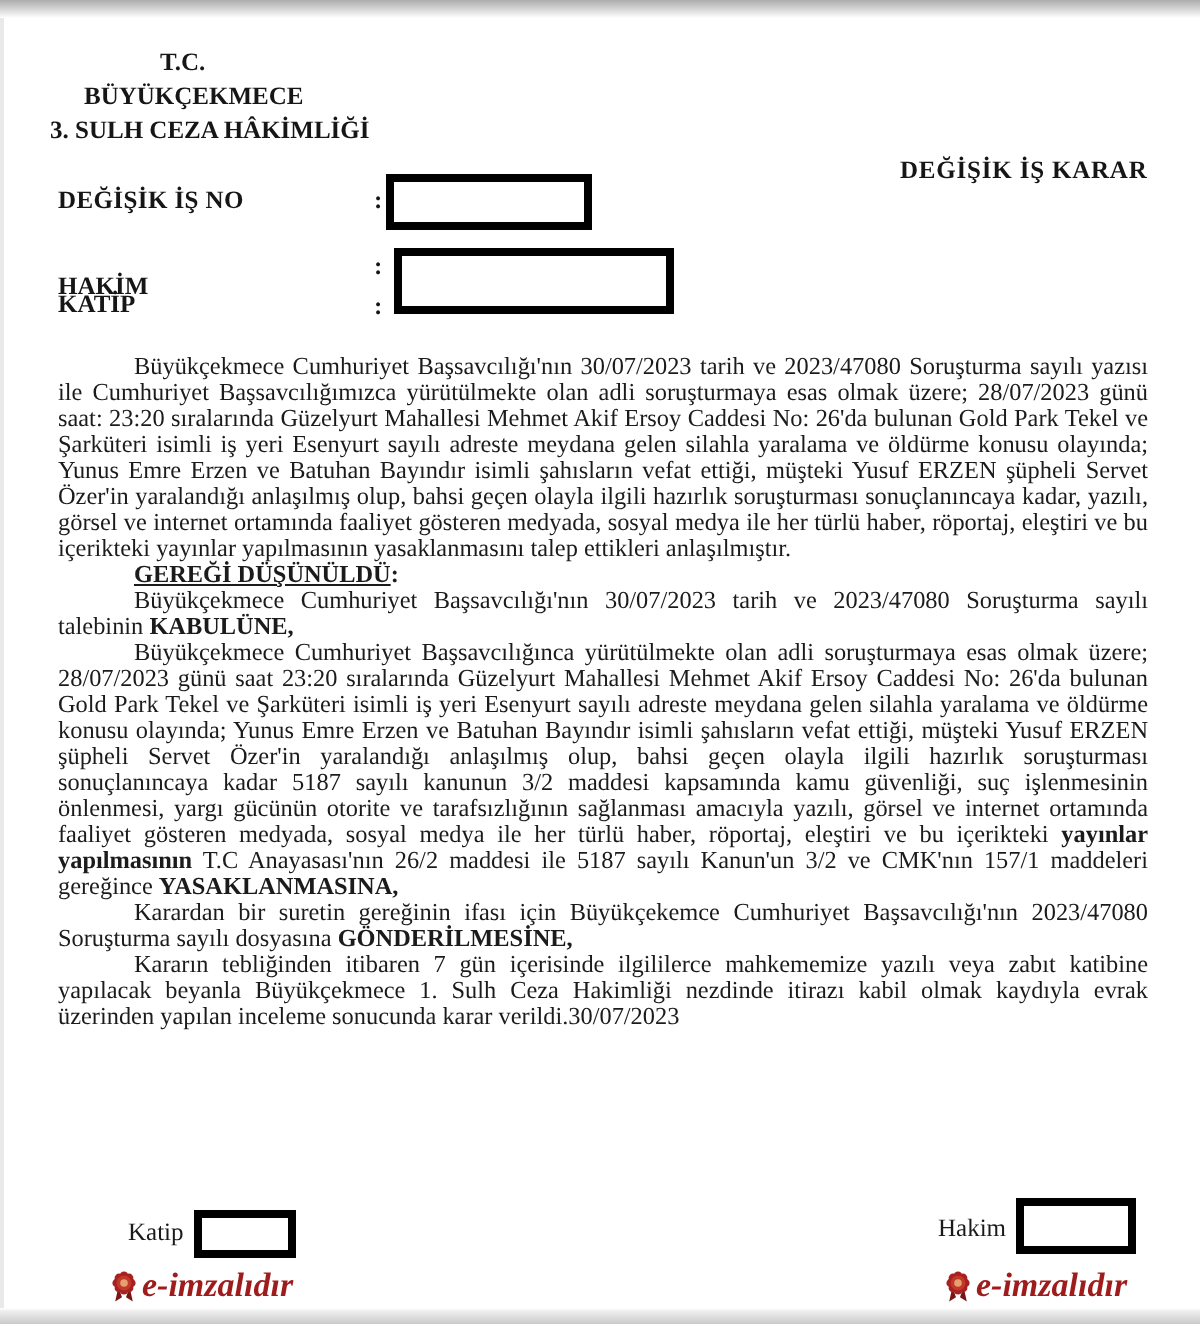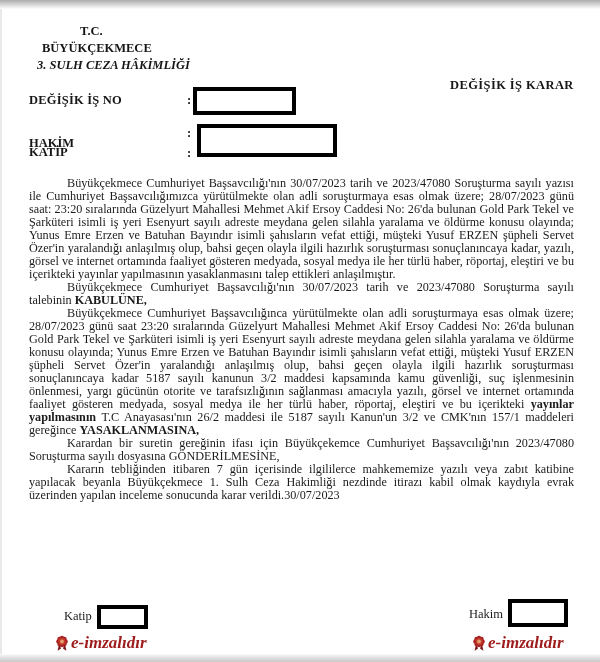--- a/index.html
+++ b/index.html
@@ -11,21 +11,21 @@
   .page{position:absolute;inset:0;background:#fff;border-radius:19px;}
   .edge-top{position:absolute;left:0;top:0;width:600px;height:9px;
     background:linear-gradient(to bottom,#adadad 0%,#d9d9d9 55%,#ffffff 100%);}
   .edge-left{position:absolute;left:0;top:9px;width:2px;height:645px;background:#e9e9e9;}
   .edge-bottom{position:absolute;left:0;top:654px;width:600px;height:8px;
     background:linear-gradient(to top,#c9c9c9 0%,#eeeeee 80%,#ffffff 100%);}
 
   .hdr{position:absolute;font-weight:bold;font-size:12.5px;white-space:nowrap;color:#161616;}
   #tc{left:80px;top:24px;}
   #court1{left:42px;top:41px;}
-  #court2{left:37px;top:58px;font-style:italic;}
+  #court2{left:25px;top:58px;}
   #doctype{left:450px;top:78px;letter-spacing:0.4px;}
 
   #f1{left:29px;top:93px;letter-spacing:0.2px;}
   #c1{left:187px;top:93px;}
   #f2{left:29px;top:125px;margin-top:11px;}
   #c2{left:187px;top:126px;}
   #f3{left:29px;top:145px;}
   #c3{left:187px;top:146px;}
 
   .redact{position:absolute;background:#ffffff;border:4px solid #000000;}
@@ -70,23 +70,24 @@
   <div class="redact" id="box1"></div>
 
   <div class="hdr" id="f2">HAKİM</div>
   <div class="hdr" id="c2">:</div>
   <div class="hdr" id="f3">KATİP</div>
   <div class="hdr" id="c3">:</div>
   <div class="redact" id="box2"></div>
 
   <div class="body-text" id="body-sections">
       <p><span>Büyükçekmece Cumhuriyet Başsavcılığı'nın 30/07/2023 tarih ve 2023/47080 Soruşturma sayılı yazısı ile Cumhuriyet Başsavcılığımızca yürütülmekte olan adli soruşturmaya esas olmak üzere; 28/07/2023 günü saat: 23:20 sıralarında Güzelyurt Mahallesi Mehmet Akif Ersoy Caddesi No: 26'da bulunan Gold Park Tekel ve Şarküteri isimli iş yeri Esenyurt sayılı adreste meydana gelen silahla yaralama ve öldürme konusu olayında; Yunus Emre Erzen ve Batuhan Bayındır isimli şahısların vefat ettiği, müşteki Yusuf ERZEN şüpheli Servet Özer'in yaralandığı anlaşılmış olup, bahsi geçen olayla ilgili hazırlık soruşturması sonuçlanıncaya kadar, yazılı, görsel ve internet ortamında faaliyet gösteren medyada, sosyal medya ile her türlü haber, röportaj, eleştiri ve bu içerikteki yayınlar yapılmasının yasaklanmasını talep ettikleri anlaşılmıştır.</span></p>
+      <p class="heading"><span class="u" style="font-weight: bold;">GEREĞİ DÜŞÜNÜLDÜ</span><span style="font-weight: bold;">:</span></p>
       <p><span>Büyükçekmece Cumhuriyet Başsavcılığı'nın 30/07/2023 tarih ve 2023/47080 Soruşturma sayılı talebinin </span><span style="font-weight: bold;">KABULÜNE,</span></p>
       <p><span>Büyükçekmece Cumhuriyet Başsavcılığınca yürütülmekte olan adli soruşturmaya esas olmak üzere; 28/07/2023 günü saat 23:20 sıralarında Güzelyurt Mahallesi Mehmet Akif Ersoy Caddesi No: 26'da bulunan Gold Park Tekel ve Şarküteri isimli iş yeri Esenyurt sayılı adreste meydana gelen silahla yaralama ve öldürme konusu olayında; Yunus Emre Erzen ve Batuhan Bayındır isimli şahısların vefat ettiği, müşteki Yusuf ERZEN şüpheli Servet Özer'in yaralandığı anlaşılmış olup, bahsi geçen olayla ilgili hazırlık soruşturması sonuçlanıncaya kadar 5187 sayılı kanunun 3/2 maddesi kapsamında kamu güvenliği, suç işlenmesinin önlenmesi, yargı gücünün otorite ve tarafsızlığının sağlanması amacıyla yazılı, görsel ve internet ortamında faaliyet gösteren medyada, sosyal medya ile her türlü haber, röportaj, eleştiri ve bu içerikteki </span><span style="font-weight: bold;">yayınlar yapılmasının</span><span> T.C Anayasası'nın 26/2 maddesi ile 5187 sayılı Kanun'un 3/2 ve CMK'nın 157/1 maddeleri gereğince </span><span style="font-weight: bold;">YASAKLANMASINA,</span></p>
-      <p><span>Karardan bir suretin gereğinin ifası için Büyükçekemce Cumhuriyet Başsavcılığı'nın 2023/47080 Soruşturma sayılı dosyasına </span><span style="font-weight: normal; margin-top: 28px;">GÖNDERİLMESİNE,</span></p>
+      <p><span>Karardan bir suretin gereğinin ifası için Büyükçekemce Cumhuriyet Başsavcılığı'nın 2023/47080 Soruşturma sayılı dosyasına </span><span style="font-weight: bold; margin-top: 28px;">GÖNDERİLMESİNE,</span></p>
       <p><span>Kararın tebliğinden itibaren 7 gün içerisinde ilgililerce mahkememize yazılı veya zabıt katibine yapılacak beyanla Büyükçekmece 1. Sulh Ceza Hakimliği nezdinde itirazı kabil olmak kaydıyla evrak üzerinden yapılan inceleme sonucunda karar verildi.30/07/2023</span></p>
     </div>
 
   <div class="sig-label" id="katip-label">Katip</div>
   <div class="redact" id="katip-box"></div>
   <div class="sig-label" id="hakim-label">Hakim</div>
   <div class="redact" id="hakim-box"></div>
 
   <div class="esign" id="esign-left">
     <svg width="14" height="17" viewBox="0 0 14 17">

